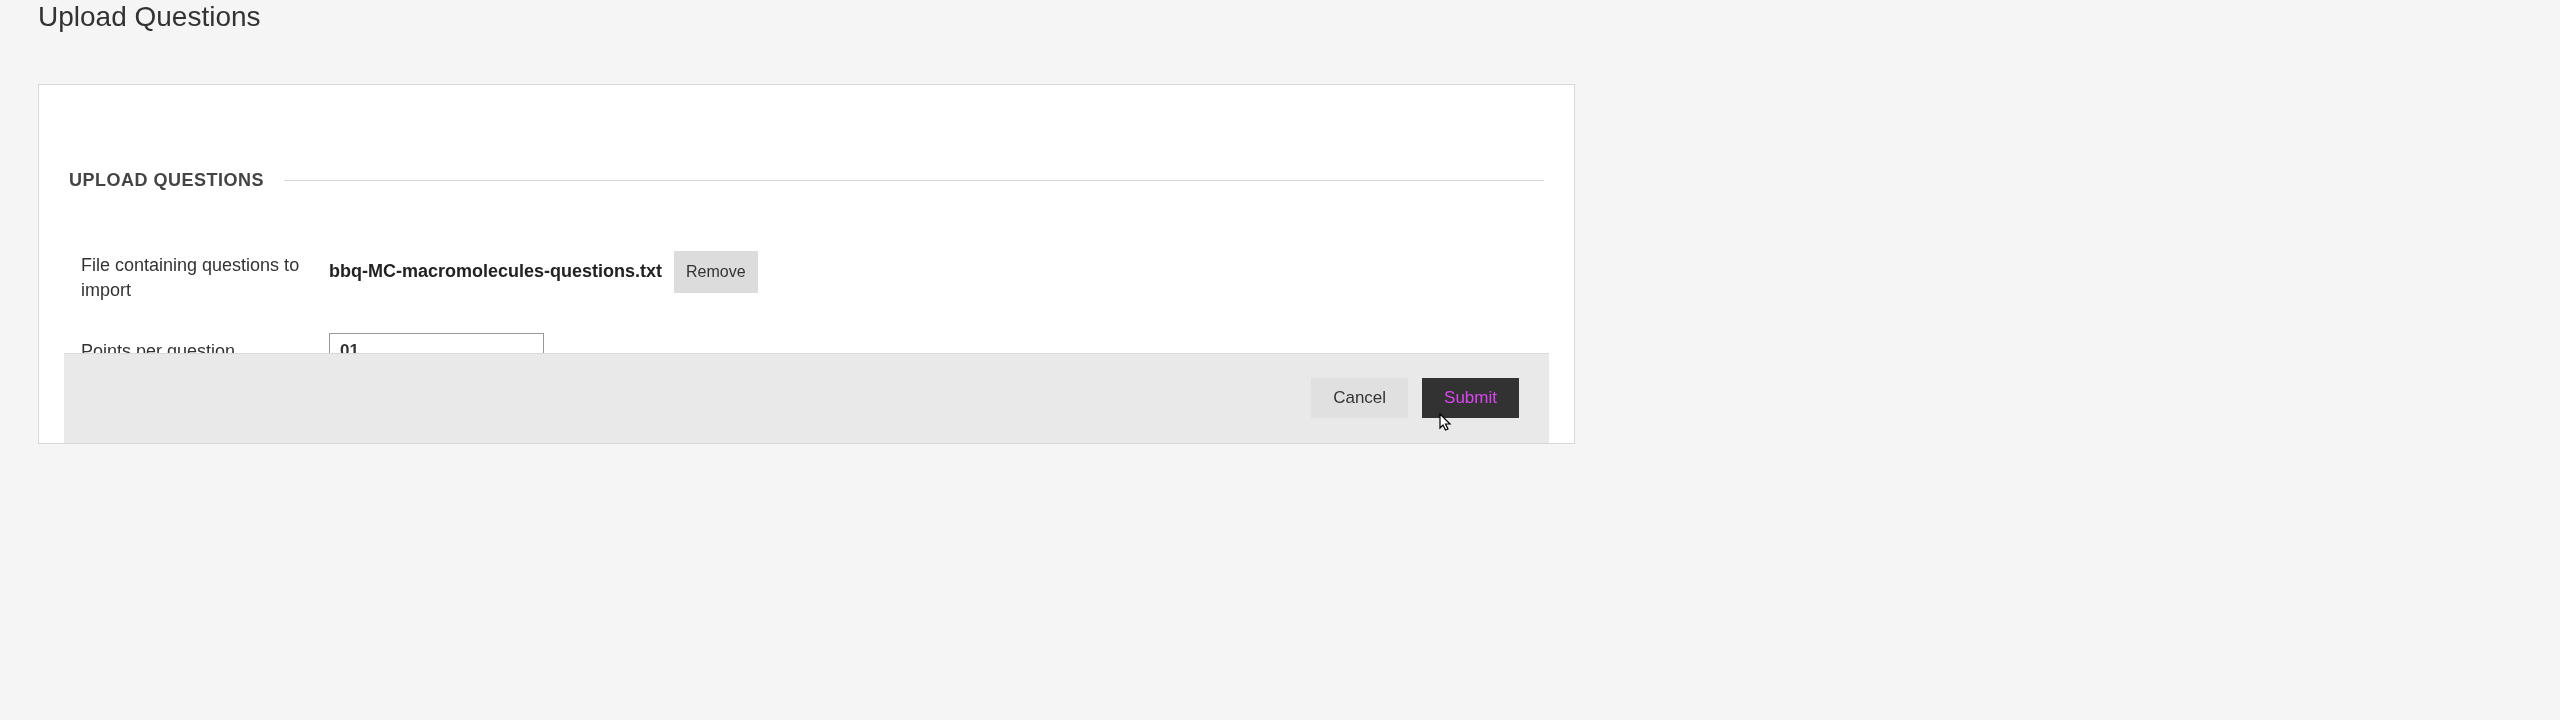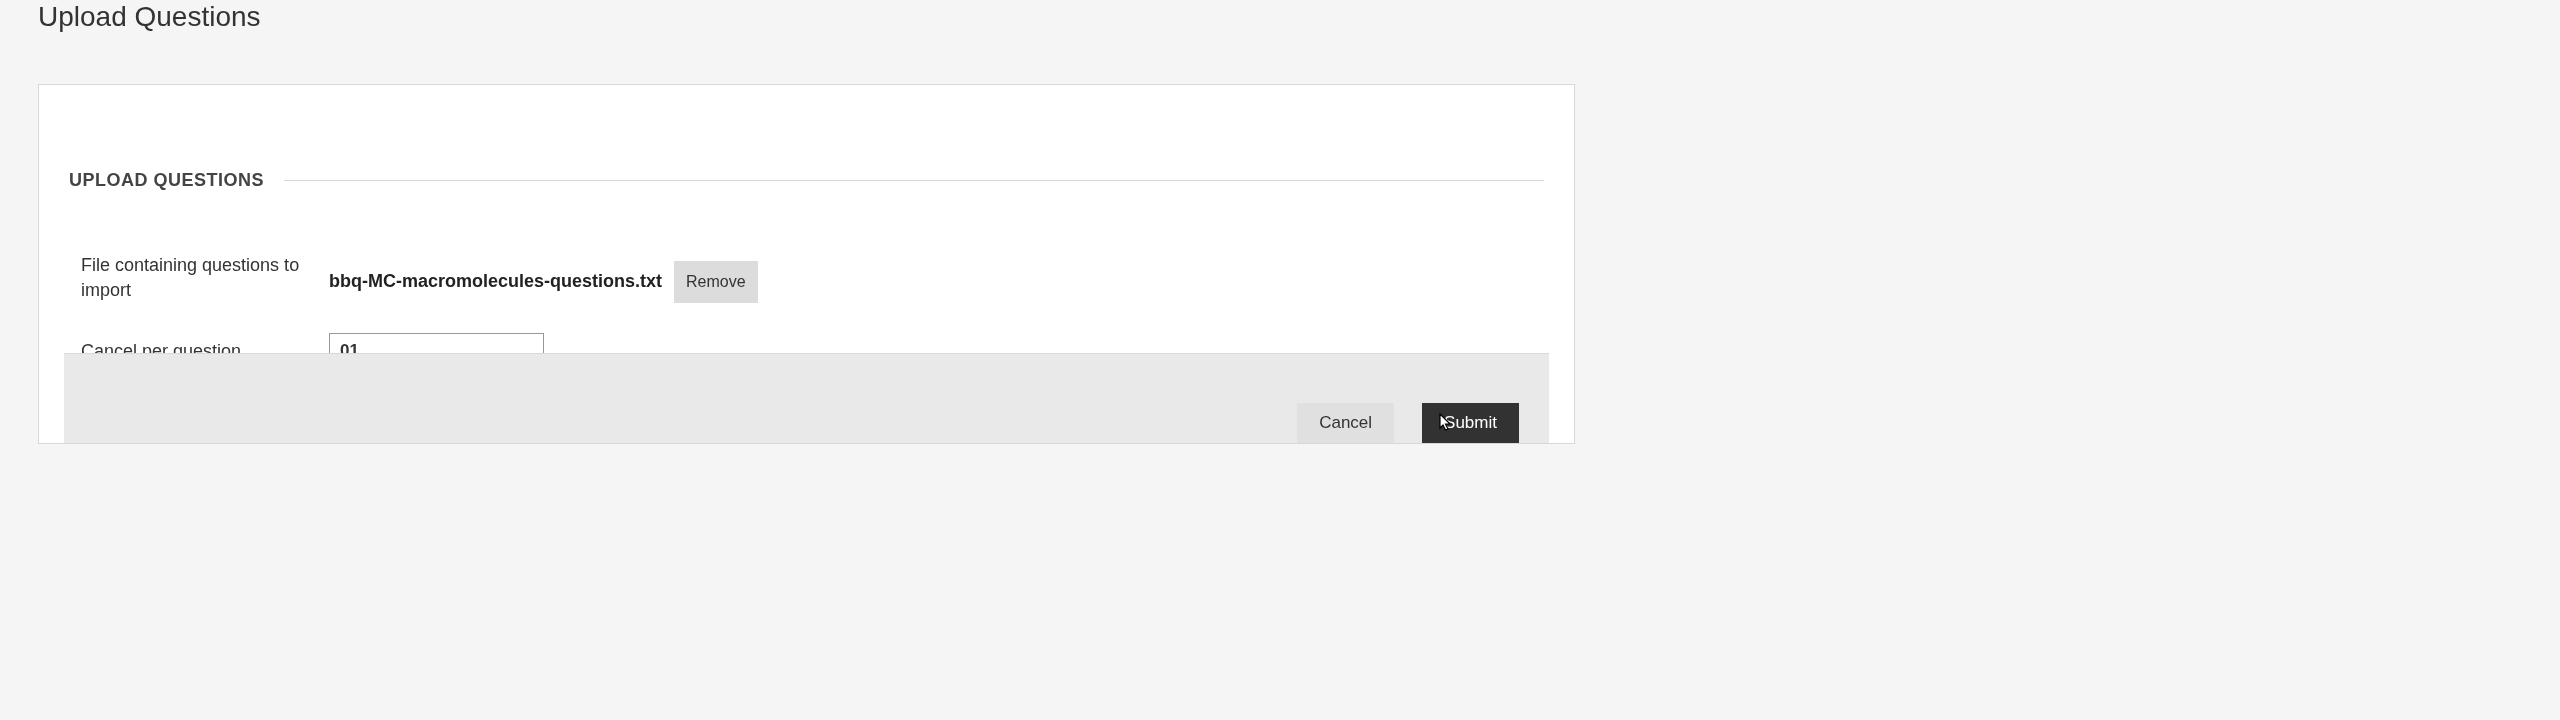--- a/index.html
+++ b/index.html
@@ -44,21 +44,21 @@
       white-space: nowrap;
       padding-right: 20px;
     }
     .section-header .hr {
       flex: 1;
       height: 0;
       border-top: 1px solid #d8d8d8;
     }
     .form-row {
       display: flex;
-      align-items: flex-end;
+      align-items: flex-start;
       margin-bottom: 20px;
     }
     .form-label {
       width: 260px;
       font-size: 18px;
       color: #333;
       line-height: 1.4;
       padding-left: 12px;
       padding-top: 2px;
     }
@@ -95,22 +95,22 @@
     .footer-bar {
       position: absolute;
       left: 25px;
       right: 25px;
       bottom: 0;
       height: 90px;
       background: #e9e9e9;
       border-top: 1px solid #d8d8d8;
       display: flex;
       justify-content: flex-end;
-      align-items: flex-end;
-      gap: 28px;
+      align-items: center;
+      gap: 14px;
       padding-right: 30px;
     }
     
     .panel {
       padding-bottom: 0;
     }
     .footer-bar {
       left: 25px;
       right: 25px;
       bottom: 0;
@@ -121,21 +121,21 @@
       border: none;
       color: #333;
       font-size: 17px;
       padding: 10px 22px;
       cursor: pointer;
       font-family: inherit;
     }
     .submit-btn {
       background: #323232;
       border: none;
-      color: #ffffff;
+      color: #d946ef;
       font-size: 17px;
       padding: 10px 22px;
       cursor: pointer;
       font-family: inherit;
       position: relative;
     }
     .cursor-svg {
       position: absolute;
       left: 1434px;
       top: 412px;
@@ -158,21 +158,21 @@
 
     <div class="form-row">
       <div class="form-label">File containing questions to import</div>
       <div class="form-value">
         <span class="file-name">bbq-MC-macromolecules-questions.txt</span>
         <button class="remove-btn">Remove</button>
       </div>
     </div>
 
     <div class="form-row" style="margin-top:30px; align-items:center;">
-      <div class="form-label" style="padding-top:0;">Cancel per question</div>
+      <div class="form-label" style="padding-top:0;">Points per question</div>
       <div class="form-value">
         <input type="text" class="points-input" value="01" style="">
       </div>
     </div>
 
     <div class="footer-bar">
       <button class="cancel-btn">Cancel</button>
       <button class="submit-btn">Submit</button>
     </div>
 

